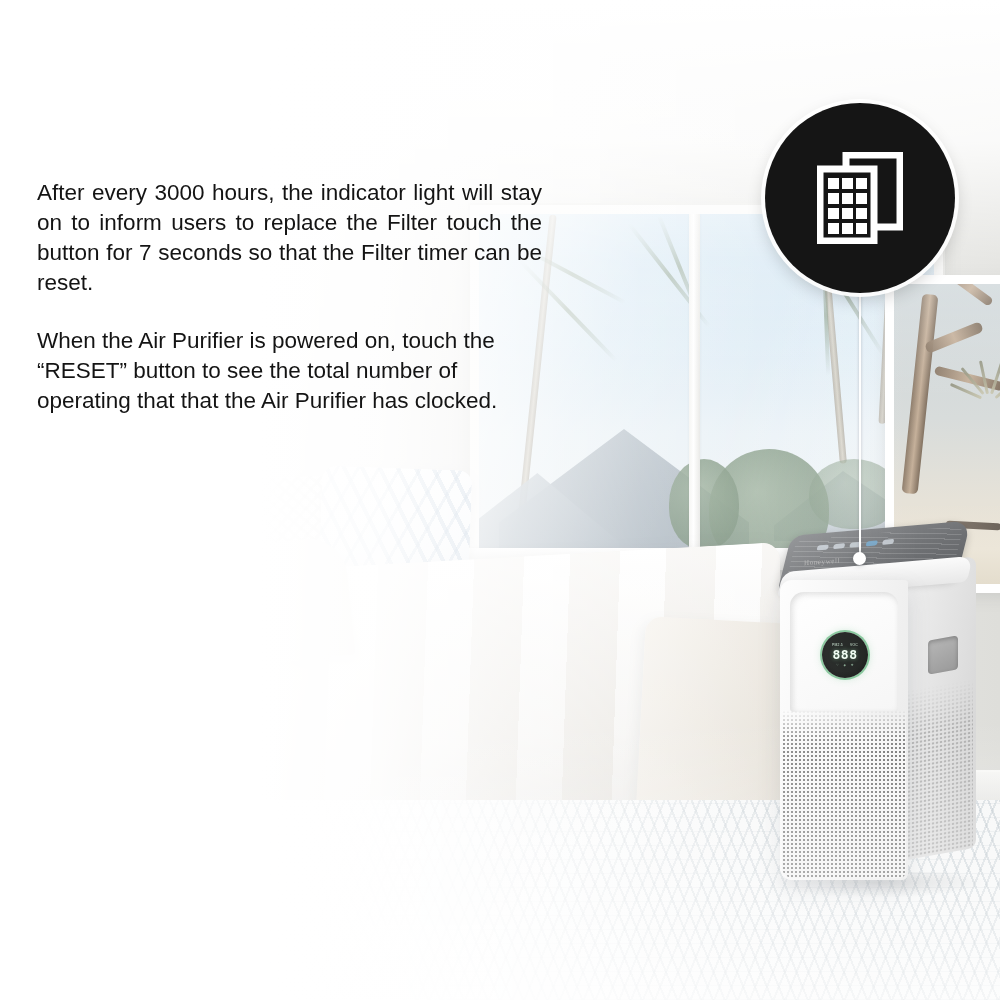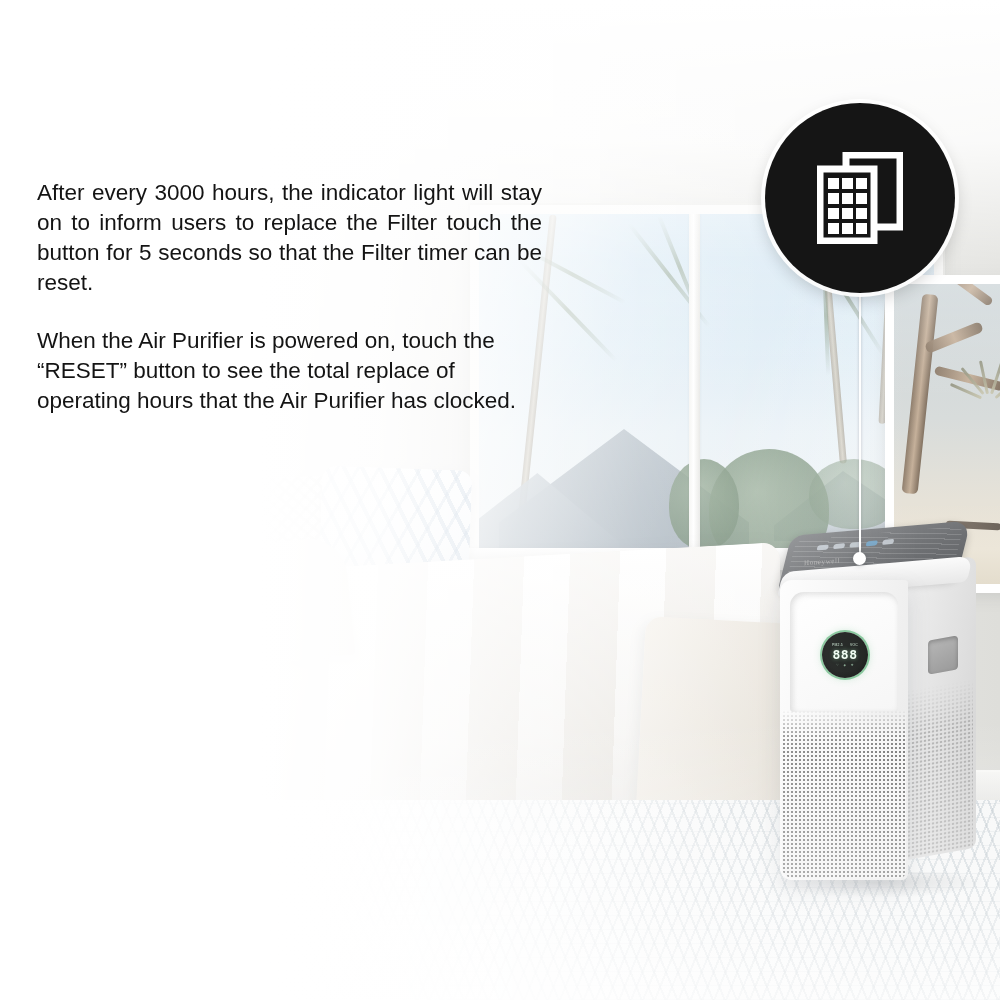--- a/index.html
+++ b/index.html
@@ -531,17 +531,17 @@
         <rect x="39" y="56" width="11" height="11"></rect>
         <rect x="11" y="71" width="11" height="11"></rect>
         <rect x="25" y="71" width="11" height="11"></rect>
         <rect x="39" y="71" width="11" height="11"></rect>
       </g>
     </svg>
   </div>
 
 
   <div class="body-copy">
-    <p class="para">After every 3000 hours, the indicator light will stay on to inform users to replace the Filter touch the button for 5 seconds so that the Filter timer can be reset.</p>
-    <p class="para">When the Air Purifier is powered on, touch the “RESET” button to see the total replace of operating hours that the Air Purifier has clocked.</p>
+    <p class="para">After every 3000 hours, the indicator light will stay on to inform users to replace the Filter touch the button for 7 seconds so that the Filter timer can be reset.</p>
+    <p class="para">When the Air Purifier is powered on, touch the “RESET” button to see the total number of operating that that the Air Purifier has clocked.</p>
   </div>
 
 </div>
 
 </body></html>

